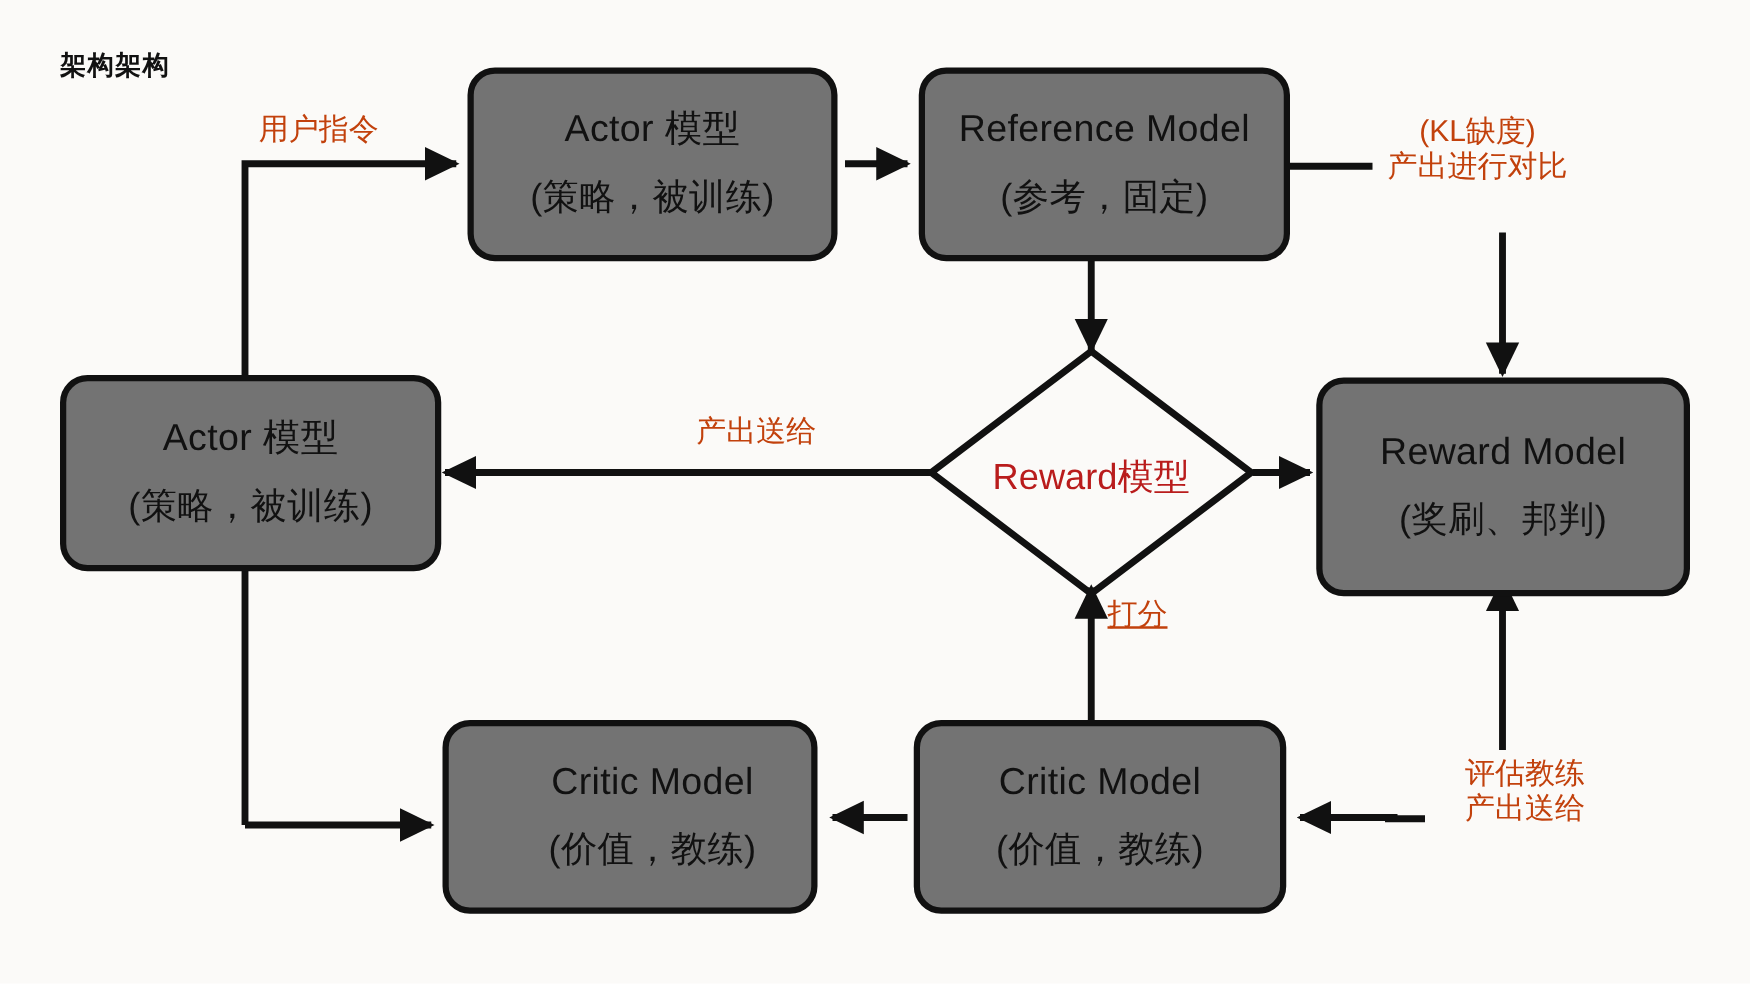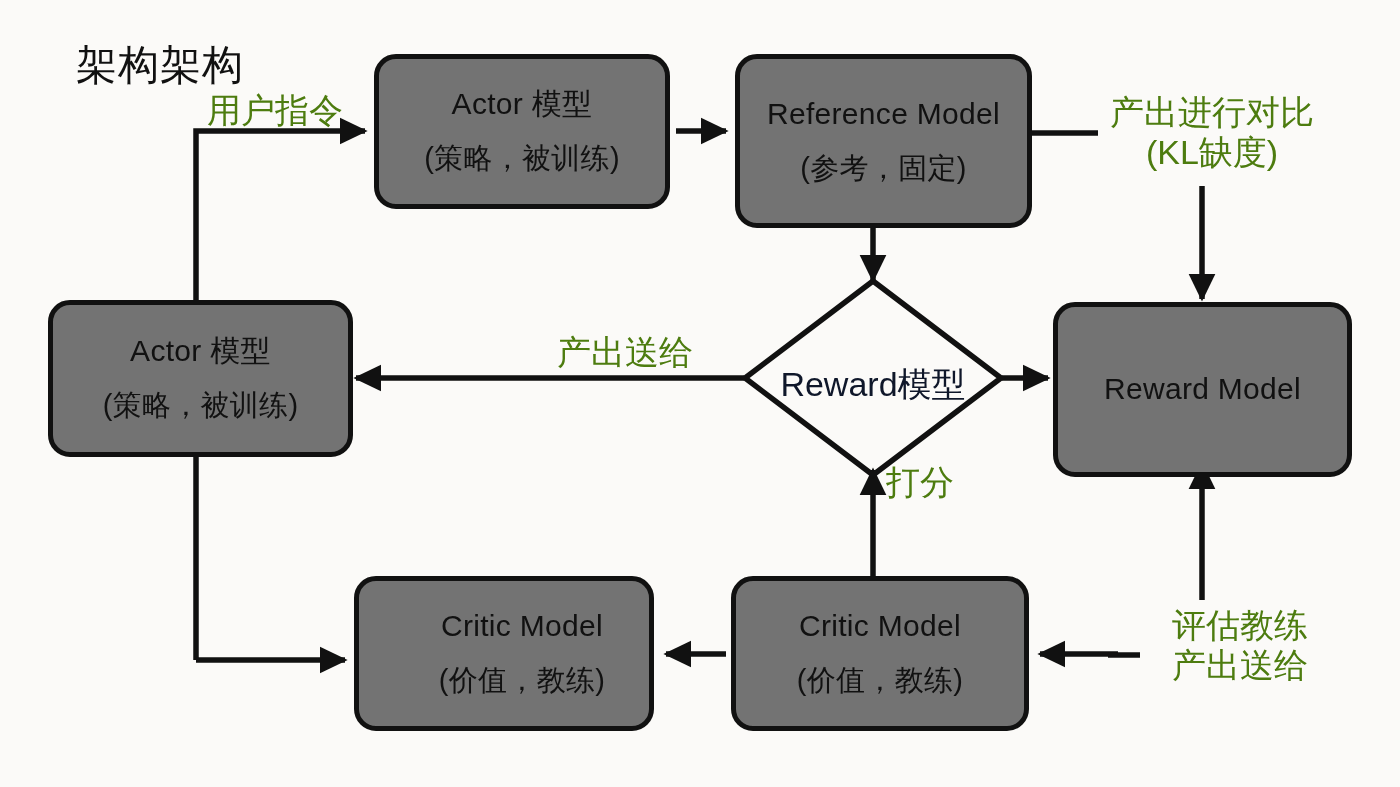--- a/index.html
+++ b/index.html
@@ -18,26 +18,25 @@
   #edges {
     position: absolute;
     left: 0; top: 0;
     width: 1400px;
     height: 787px;
   }
   .title {
     position: absolute;
     left: 48px;
     top: 38px;
-    font-size: 41px;
-    font-weight: normal;
+    font-size: 21px;
+    font-weight: bold;
     color: #111111;
     letter-spacing: 1px;
     white-space: nowrap;
-    margin-left: 28px;
   }
   .node {
     position: absolute;
     box-sizing: border-box;
     border: 5px solid #111111;
     border-radius: 22px;
     background: #737373;
     display: flex;
     flex-direction: column;
     align-items: center;
@@ -52,29 +51,29 @@
     white-space: nowrap;
   }
   .node .l2 {
     font-size: 29px;
     letter-spacing: 0.3px;
     white-space: nowrap;
     margin-top: 20px;
   }
   .diamond-label {
     position: absolute;
-    color: #0f172a;
-    font-size: 34px;
+    color: #b91c1c;
+    font-size: 29px;
     white-space: nowrap;
     text-align: center;
   }
   .edge-label {
     position: absolute;
-    color: #4d7c0f;
-    font-size: 34px;
+    color: #c2410c;
+    font-size: 24px;
     line-height: 1.18;
     white-space: nowrap;
   }
   .edge-label.center { text-align: center; }
 </style>
 </head>
 <body>
 
 <div id="canvas">
 
@@ -116,57 +115,58 @@
     </g>
   </svg>
 
   <div class="title">架构架构</div>
 
   <div class="node" style="left:374px; top:54px; width:296px; height:155px;">
     <div class="l1">Actor 模型</div>
     <div class="l2">(策略，被训练)</div>
   </div>
 
-  <div class="node" style="left:735px; top:54px; width:297px; height:174px;">
+  <div class="node" style="left:735px; top:54px; width:297px; height:155px;">
     <div class="l1">Reference Model</div>
     <div class="l2">(参考，固定)</div>
   </div>
 
   <div class="node" style="left:48px; top:300px; width:305px; height:157px;">
     <div class="l1">Actor 模型</div>
     <div class="l2">(策略，被训练)</div>
   </div>
 
   <div class="diamond-label" style="left:763px; top:362px; width:220px;">
     <span>Reward模型</span>
   </div>
 
   <div class="node" style="left:1053px; top:302px; width:299px; height:175px;">
     <div class="l1">Reward Model</div>
+    <div class="l2">(奖刷、邦判)</div>
   </div>
 
   <div class="node" style="left:354px; top:576px; width:300px; height:155px;padding-left:36px;">
     <div class="l1">Critic Model</div>
     <div class="l2">(价值，教练)</div>
   </div>
 
   <div class="node" style="left:731px; top:576px; width:298px; height:155px;">
     <div class="l1">Critic Model</div>
     <div class="l2">(价值，教练)</div>
   </div>
 
   <div class="edge-label" style="left:207px; top:90px;">用户指令</div>
 
   <div class="edge-label center" style="left:1110px; top:92px;">
+    <div>(KL缺度)</div>
     <div>产出进行对比</div>
-    <div>(KL缺度)</div>
   </div>
 
   <div class="edge-label" style="left:557px; top:332px;text-align:right;">产出送给</div>
 
-  <div class="edge-label" style="left:886px; top:462px;">打分</div>
+  <div class="edge-label" style="left:886px; top:478px;text-decoration:underline;">打分</div>
 
   <div class="edge-label center" style="left:1172px; top:605px;">
     <div>评估教练</div>
     <div>产出送给</div>
   </div>
 
 </div>
 
 </body></html>

